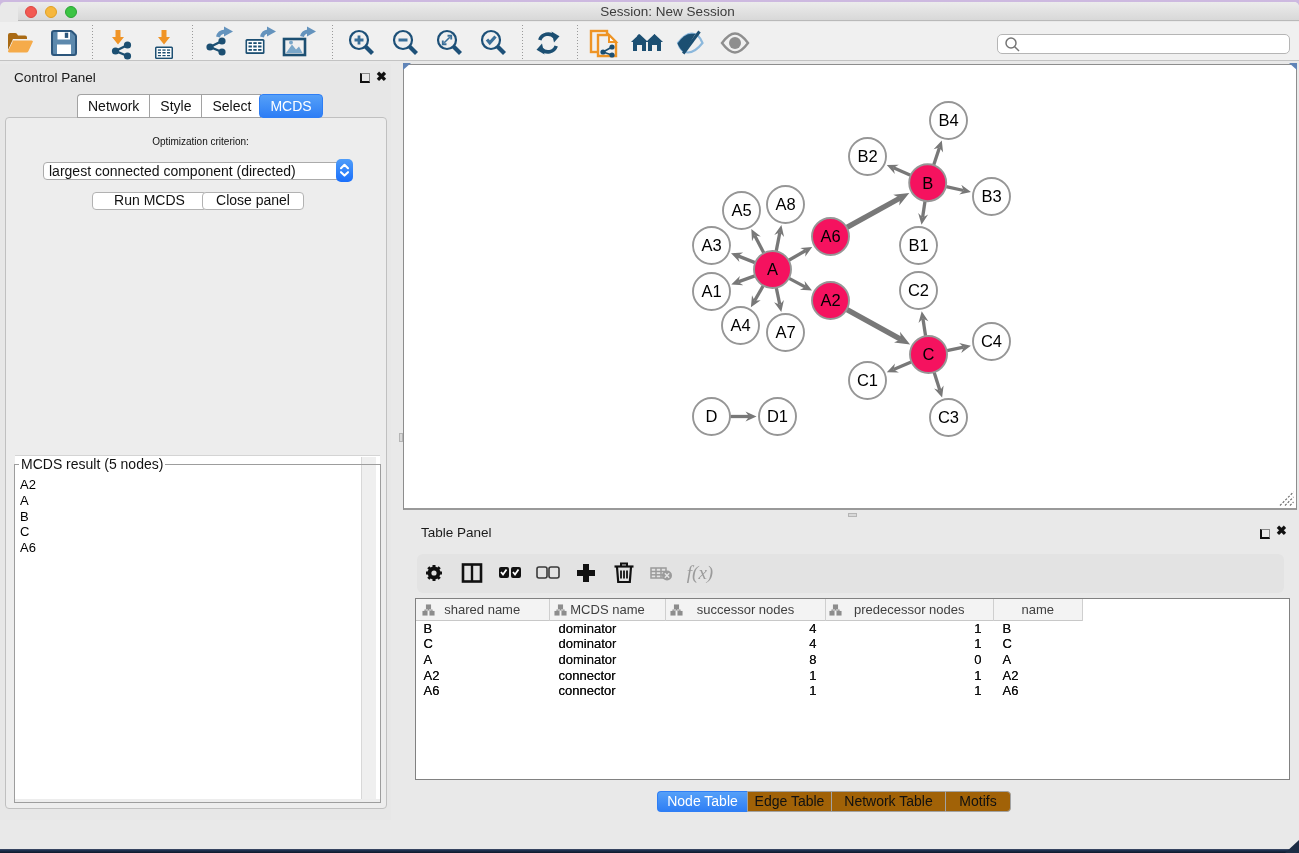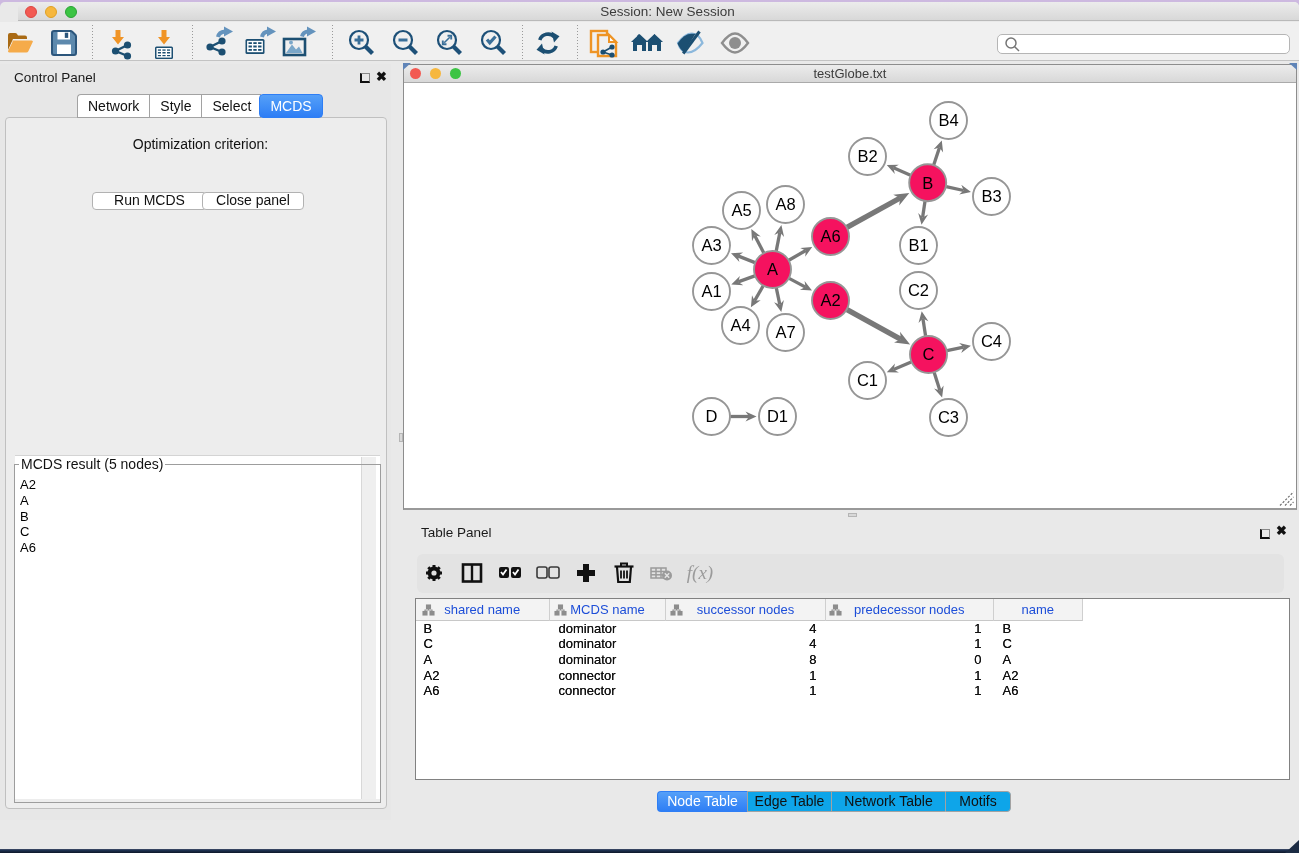--- a/index.html
+++ b/index.html
@@ -19,44 +19,44 @@
 
 .leftpanel { position:absolute; left:0; top:62px; width:391px; height:756px; background:#e7e7e7;padding-left:40px; }
 .paneltitle { position:absolute; left:14px; top:6px; font-size:13.5px; color:#1a1a1a; }
 .wsq { position:absolute; width:10px; height:10px; border:1px solid #888; border-left:2px solid #111; border-bottom:2px solid #111; }
 .wx { position:absolute; font-size:13px; font-weight:bold; color:#111; }
 .tabs { position:absolute; top:30px; left:77px; height:24px; display:flex;border-radius:7px; }
 .tab { height:24px; border:1px solid #a2a2a2; border-right:none; background:#fff; font-size:14px; color:#111; display:flex; align-items:center; justify-content:center; padding:0 10px; }
 .tab.first { border-radius:4px 0 0 0; }
 .tab.sel { background:linear-gradient(#55a0f8,#2e7ef5); color:#fff; border-color:#2e7ef5; border-radius:4px; border-right:1px solid #2e7ef5; margin-left:-2px; }
 .tabpane { position:absolute; left:5px; top:53px; width:382px; height:692px; background:#ededed; border:1px solid #c0c0c0; border-radius:4px; }
-.optlabel { position:absolute; top:72px; left:5px; width:391px; text-align:center; font-size:14px; color:#111; }
+.optlabel { position:absolute; top:72px; left:5px; width:391px; text-align:center; font-size:10px; color:#111; }
 .dropdown { position:absolute; left:43px; top:98px; width:309px; height:18px; background:#fff; border:1px solid #ababab; border-radius:4px; font-size:14px; color:#111; line-height:16px; padding-left:5px; }
 .dropbtn { position:absolute; right:-1.5px; top:-4px; width:17px; height:22.5px; background:linear-gradient(#4f9df9,#1a6ffb); border-radius:5px 5px 5px 5px; }
 .btn { position:absolute; height:18px; background:#fff; border:1px solid #b2b2b2; border-radius:4px; font-size:14px; color:#111; text-align:center; line-height:15px; }
 .whitebg { position:absolute; left:15px; top:391px; width:365px; height:344px; background:#fff; border-top:1px solid #d4d4d4; }
 .groupbox { position:absolute; left:14px; top:400px; width:367px; height:339px; border:1px solid #9d9d9d; }
 .grouptitle { position:absolute; left:4px; top:-9px; background:#fff; padding:0 2px; font-size:14px; color:#111; }
 .listbox { position:absolute; overflow:hidden; left:1px; top:6px; width:345px; height:330px; font-size:13px; padding-top:6px; }
 .listbox div { padding-left:4px; height:15.8px; line-height:15.8px; }
 .scrolltrack { position:absolute; left:346px; top:1px; width:15px; height:342px; background:#efefef; border-left:1px solid #d8d8d8; }
 
 .netwin { position:absolute; left:403px; top:62px; width:894px; height:446px; background:#fff; border:1px solid #8d8d8d; border-bottom:2px solid #999; border-radius:4px 4px 0 0; }
 .nettitle { position:absolute; left:0; top:0; width:100%; height:18px; background:linear-gradient(#ececec,#d8d8d8); border-bottom:1px solid #aaa; border-radius:4px 4px 0 0; }
 .ntl { position:absolute; top:3px; width:11px; height:11px; border-radius:50%; }
 .netcanvas { position:absolute; left:0; top:22px; width:892px; height:424px; }
 
 .tablepanel { position:absolute; left:403px; top:518px; width:896px; height:294px; background:#e9e9e9; }
 .ttoolbar { position:absolute; left:14px; top:34px; width:867px; height:39px; background:#e3e3e3; border-radius:6px; }
 .tgrid { position:absolute; left:11.5px; top:77.5px; width:875px; height:182.5px; background:#fff; border:1px solid #818181; }
-.thead { position:absolute; left:0; top:0; height:22px; background:#f3f3f3; border-bottom:1px solid #c8c8c8; font-size:13px; color:#1d4ed8; }
+.thead { position:absolute; left:0; top:0; height:22px; background:#f3f3f3; border-bottom:1px solid #c8c8c8; font-size:13px; color:#404040; }
 .thcell { position:absolute; top:0; height:22px; border-right:1px solid #cfcfcf; text-align:center; line-height:22px; }
 .trow { position:absolute; height:15.7px; font-size:13px; color:#111; line-height:15.7px; }
 .btabs { position:absolute; left:254px; top:270.5px; height:21px; display:flex; }
-.btab { height:21px; border:1px solid #a2a2a2; border-right:none; background:#0ea5e9; font-size:14px; color:#111; display:flex; align-items:center; justify-content:center; }
+.btab { height:21px; border:1px solid #a2a2a2; border-right:none; background:#a16207; font-size:14px; color:#111; display:flex; align-items:center; justify-content:center; }
 .btab.sel { background:linear-gradient(#55a0f8,#2e7ef5); color:#fff; border-color:#2e7ef5; }
 
 .statusbar { position:absolute; left:0; top:816px; width:1299px; height:30.5px; background:#ececec; border-top:1px solid #c9c9c9; }
 .darkstrip { position:absolute; left:0; top:848.5px; width:1299px; height:4.5px; background:linear-gradient(#46506b 0%, #1d3150 35%, #15233a 70%, #0d1829 100%); }
 </style>
 </head>
 <body>
 <div class="app">
   <div class="titlebar">
     <div class="tl r"></div>
@@ -222,43 +222,45 @@
     <div class="wsq" style="left:360px; top:9px;"></div>
     <div class="wx" style="left:376px; top:5px;">✖</div>
     <div class="tabpane"></div>
     <div class="tabs">
       <div class="tab first">Network</div>
       <div class="tab">Style</div>
       <div class="tab">Select</div>
       <div class="tab sel">MCDS</div>
     </div>
     <div class="optlabel">Optimization criterion:</div>
+    <div class="dropdown">largest connected component (directed)
+      <div class="dropbtn"><svg width="17" height="22" xmlns="http://www.w3.org/2000/svg">
+            <g stroke="#fff" stroke-width="2.1" fill="none" stroke-linecap="round" stroke-linejoin="round">
+              <path d="M 5,9.2 L 8.5,5.8 L 12,9.2"></path>
+              <path d="M 5,13.2 L 8.5,16.6 L 12,13.2"></path>
+            </g>
+          </svg></div>
+    </div>
     <div class="btn" style="left:92px; top:128px; width:115px;">Run MCDS</div>
     <div class="btn" style="left:202px; top:128px; width:102px;">Close panel</div>
     <div class="whitebg">
       <div class="scrolltrack"></div>
     </div>
     <div class="groupbox">
       <div class="grouptitle">MCDS result (5 nodes)</div>
       <div class="listbox">
         <div>A2</div>
           <div>A</div>
           <div>B</div>
           <div>C</div>
           <div>A6</div>
       </div>
     </div>
   </div>
   <div class="netwin">
-    <div class="nettitle">
-      <div class="ntl" style="left:6px; background:#f25a52;"></div>
-      <div class="ntl" style="left:26px; background:#f6b73e;"></div>
-      <div class="ntl" style="left:46px; background:#3cc444;"></div>
-      <div class="title-text" style="top:1px; font-size:13px;">testGlobe.txt</div>
-    </div>
     <svg width="8" height="7" style="position:absolute; left:-1px; top:-2px;" xmlns="http://www.w3.org/2000/svg">
         <path d="M 0,7 L 0,0 L 8,0 Z" fill="#5f84b8"></path>
       </svg>
     <svg width="8" height="7" style="position:absolute; right:-1px; top:-2px;" xmlns="http://www.w3.org/2000/svg">
         <path d="M 8,7 L 8,0 L 0,0 Z" fill="#5f84b8"></path>
       </svg>
     <svg width="16" height="16" style="position:absolute; right:1px; bottom:1px;" xmlns="http://www.w3.org/2000/svg">
       <g stroke="#6f6f6f" stroke-width="1.2" stroke-dasharray="2.2,1.6">
         <line x1="1" y1="14.5" x2="14.5" y2="1"></line>
         <line x1="6" y1="14.5" x2="14.5" y2="6"></line>

